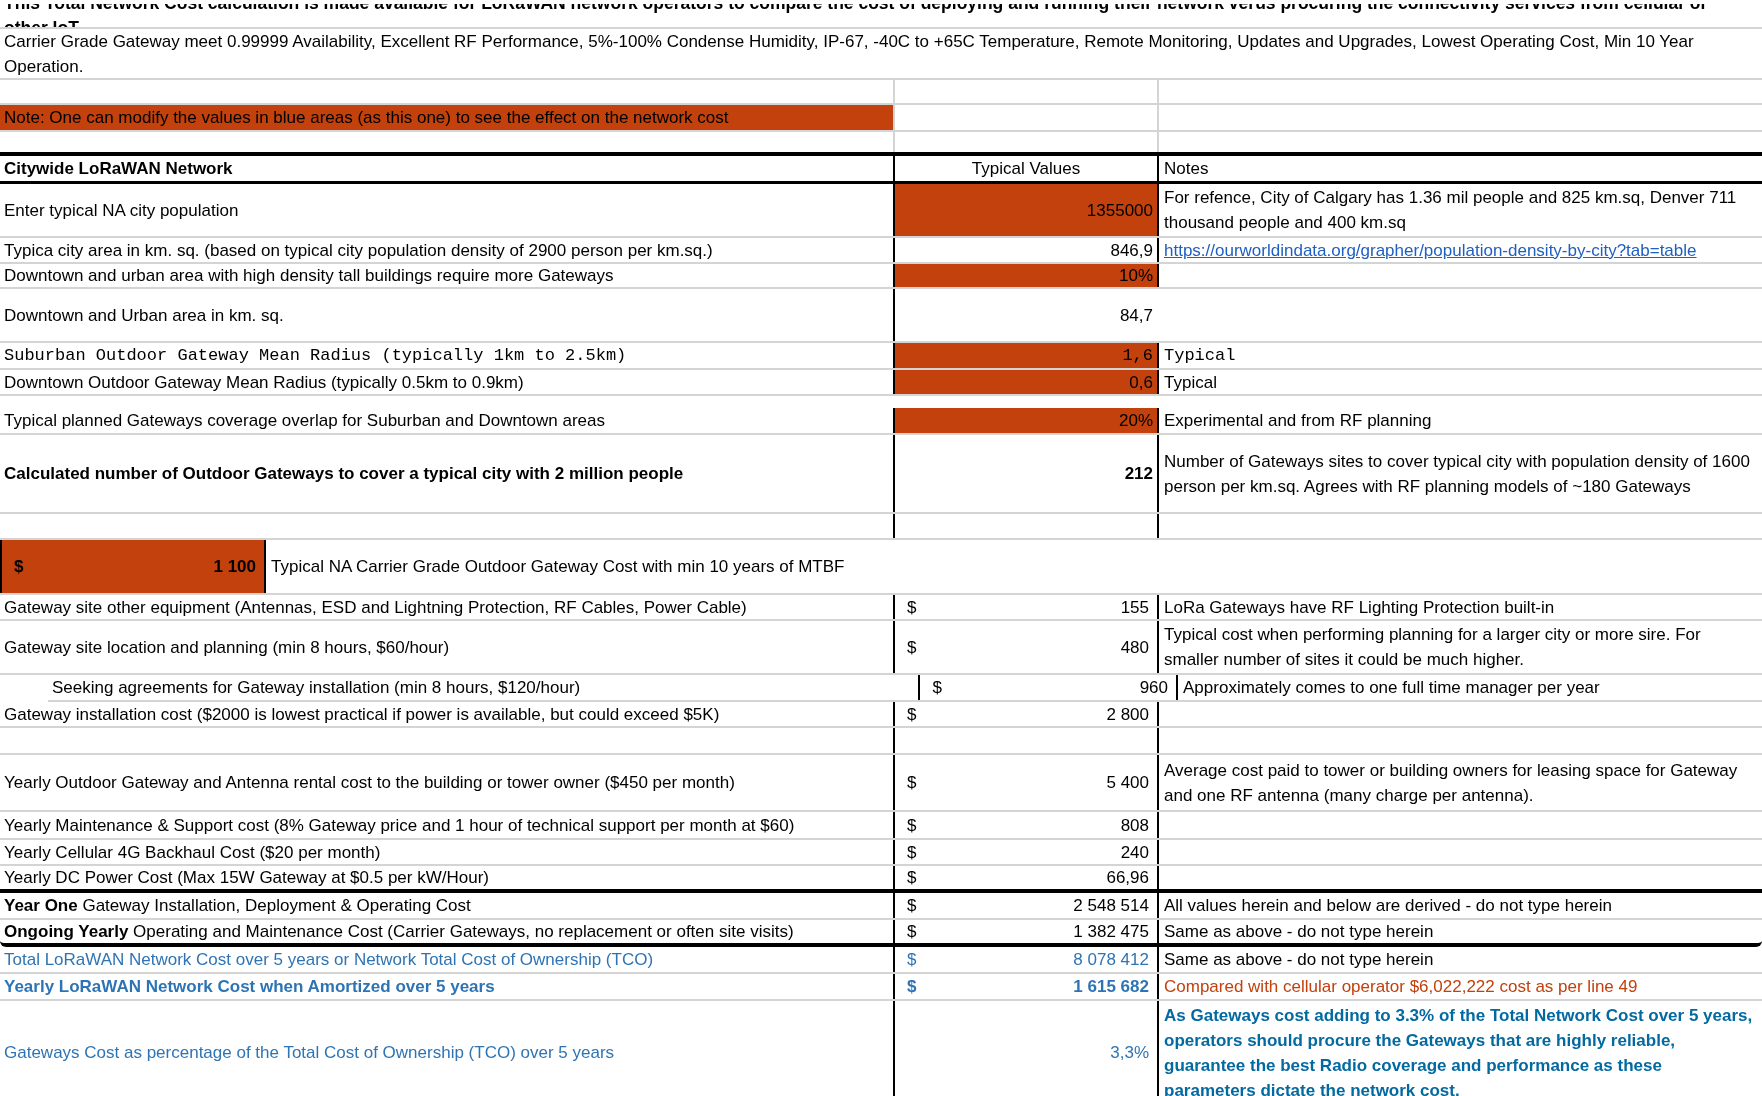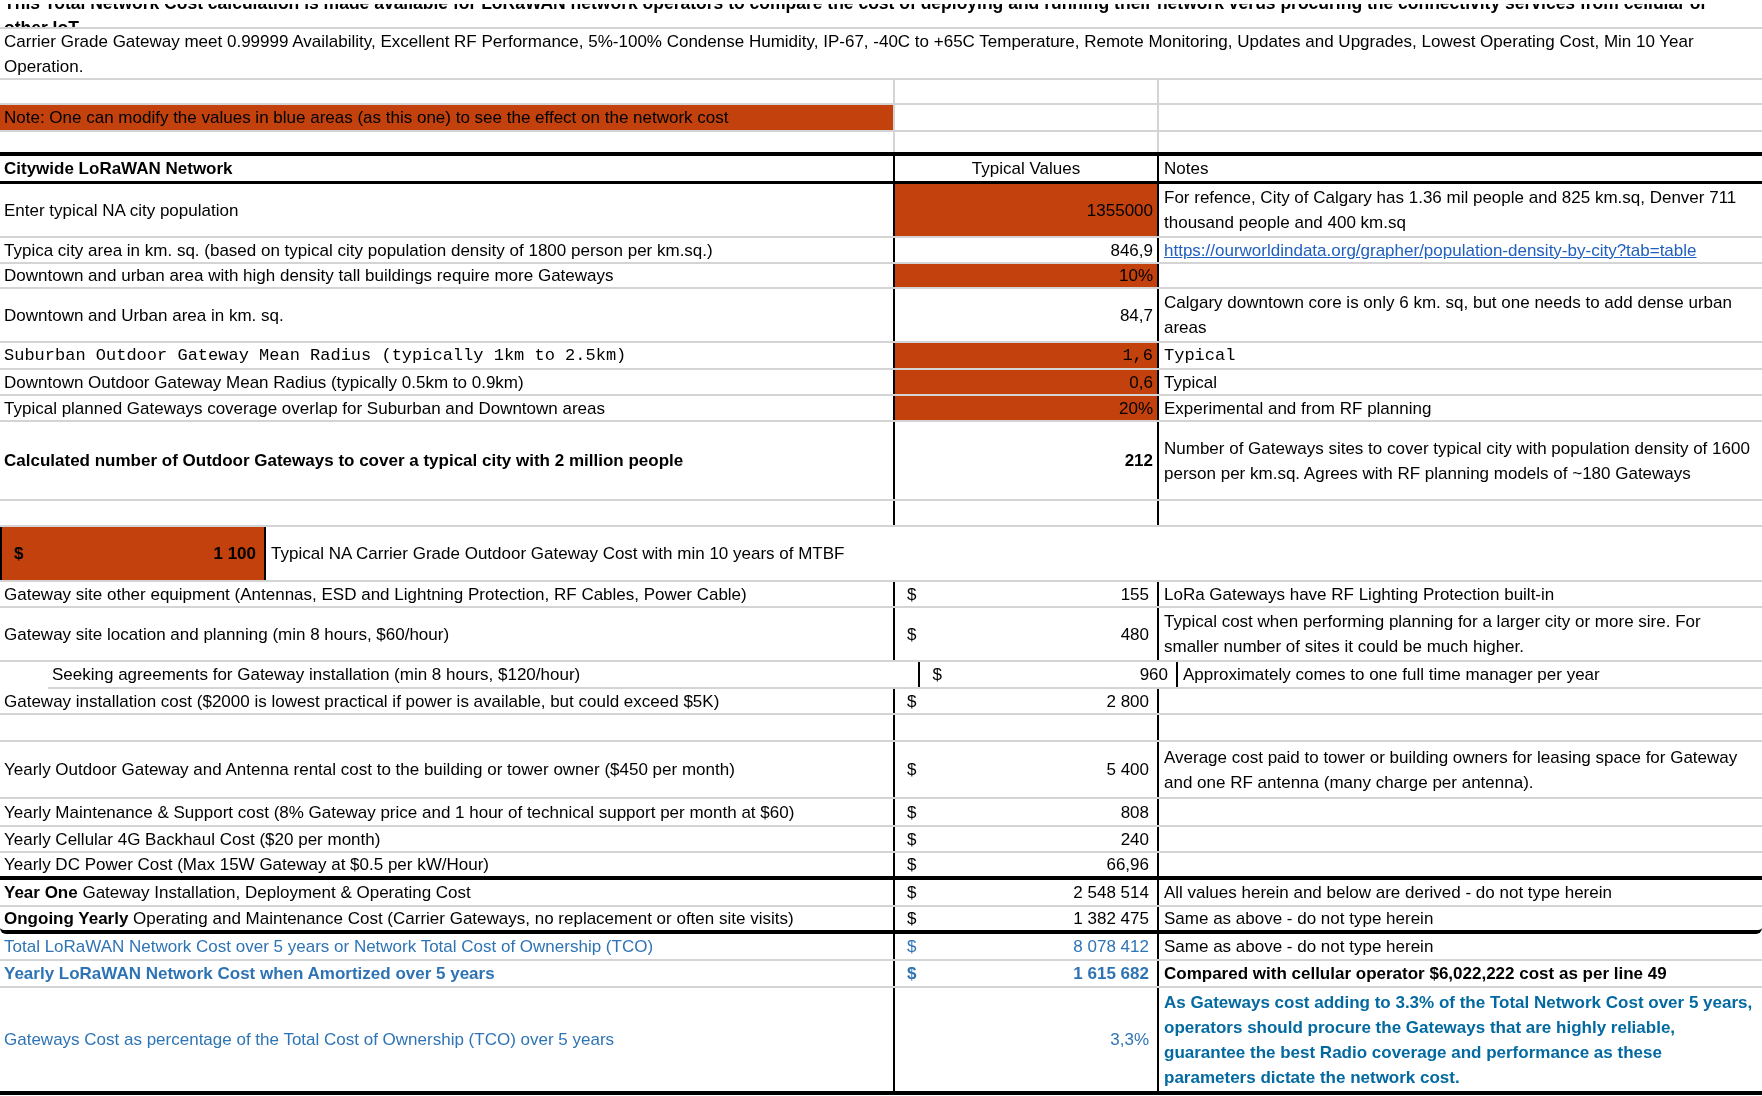--- a/index.html
+++ b/index.html
@@ -12,21 +12,21 @@
   .ca { width:893px; }
   .cb { width:264px; border-left:2px solid #000; justify-content:space-between; }
   .cc { width:601px; border-left:2px solid #000; padding-left:5px; }
   .top .cb, .top .cc { border-left:2px solid #d4d4d4; }
   .span { width:1758px; }
   .blue-fill { background:#c2410c; }
   .bold { font-weight:bold; }
   .cb .dollar { padding-left:8px; }
   .cb .val { margin-left:auto; text-align:right; }
   .blue-text { color:#2e74b5; }
-  .red-text { color:#000000; font-weight:bold; }
+  .red-text { color:#c2410c; font-weight:normal; }
   .note-blue { color:#0369a1; font-weight:bold; }
   .link { color:#1f5fbf; text-decoration:underline; }
   .center { justify-content:center; }
   .wrap { white-space:normal; }
   .title { font-size:17.5px; }
 </style>
 </head>
 <body>
 
 <div class="sheet">
@@ -70,21 +70,21 @@
         <div class="cell cb blue-fill">
           <span class="dollar"></span>
           <span class="val">1355000</span>
         </div>
         <div class="cell cc wrap">
           <span>For refence, City of Calgary has 1.36 mil people and 825 km.sq, Denver 711 thousand people and 400 km.sq</span>
         </div>
       </div>
       <div class="row" style="height: 26px;">
         <div class="cell ca">
-          <span>Typica city area in km. sq. (based on typical city population density of 1800 person per km.sq.)</span>
+          <span>Typica city area in km. sq. (based on typical city population density of 2900 person per km.sq.)</span>
         </div>
         <div class="cell cb">
           <span class="dollar"></span>
           <span class="val">846,9</span>
         </div>
         <div class="cell cc wrap">
           <span class="link">https://ourworldindata.org/grapher/population-density-by-city?tab=table</span>
         </div>
       </div>
       <div class="row" style="height: 25px;">
@@ -100,23 +100,20 @@
         </div>
       </div>
       <div class="row" style="height: 54px;">
         <div class="cell ca">
           <span>Downtown and Urban area in km. sq.</span>
         </div>
         <div class="cell cb">
           <span class="dollar"></span>
           <span class="val">84,7</span>
         </div>
-        <div class="cell cc wrap">
-          <span>Calgary downtown core is only 6 km. sq, but one needs to add dense urban areas</span>
-        </div>
       </div>
       <div class="row" style="height: 27px; font-family: Liberation Mono, monospace;">
         <div class="cell ca">
           <span>Suburban Outdoor Gateway Mean Radius (typically 1km to 2.5km)</span>
         </div>
         <div class="cell cb blue-fill">
           <span class="dollar"></span>
           <span class="val">1,6</span>
         </div>
         <div class="cell cc wrap">
@@ -128,21 +125,21 @@
           <span>Downtown Outdoor Gateway Mean Radius (typically 0.5km to 0.9km)</span>
         </div>
         <div class="cell cb blue-fill">
           <span class="dollar"></span>
           <span class="val">0,6</span>
         </div>
         <div class="cell cc wrap">
           <span>Typical</span>
         </div>
       </div>
-      <div class="row" style="height: 26px;">
+      <div class="row" style="height: 39px; align-items: flex-end;">
         <div class="cell ca">
           <span>Typical planned Gateways coverage overlap for Suburban and Downtown areas</span>
         </div>
         <div class="cell cb blue-fill">
           <span class="dollar"></span>
           <span class="val">20%</span>
         </div>
         <div class="cell cc wrap">
           <span>Experimental and from RF planning</span>
         </div>

